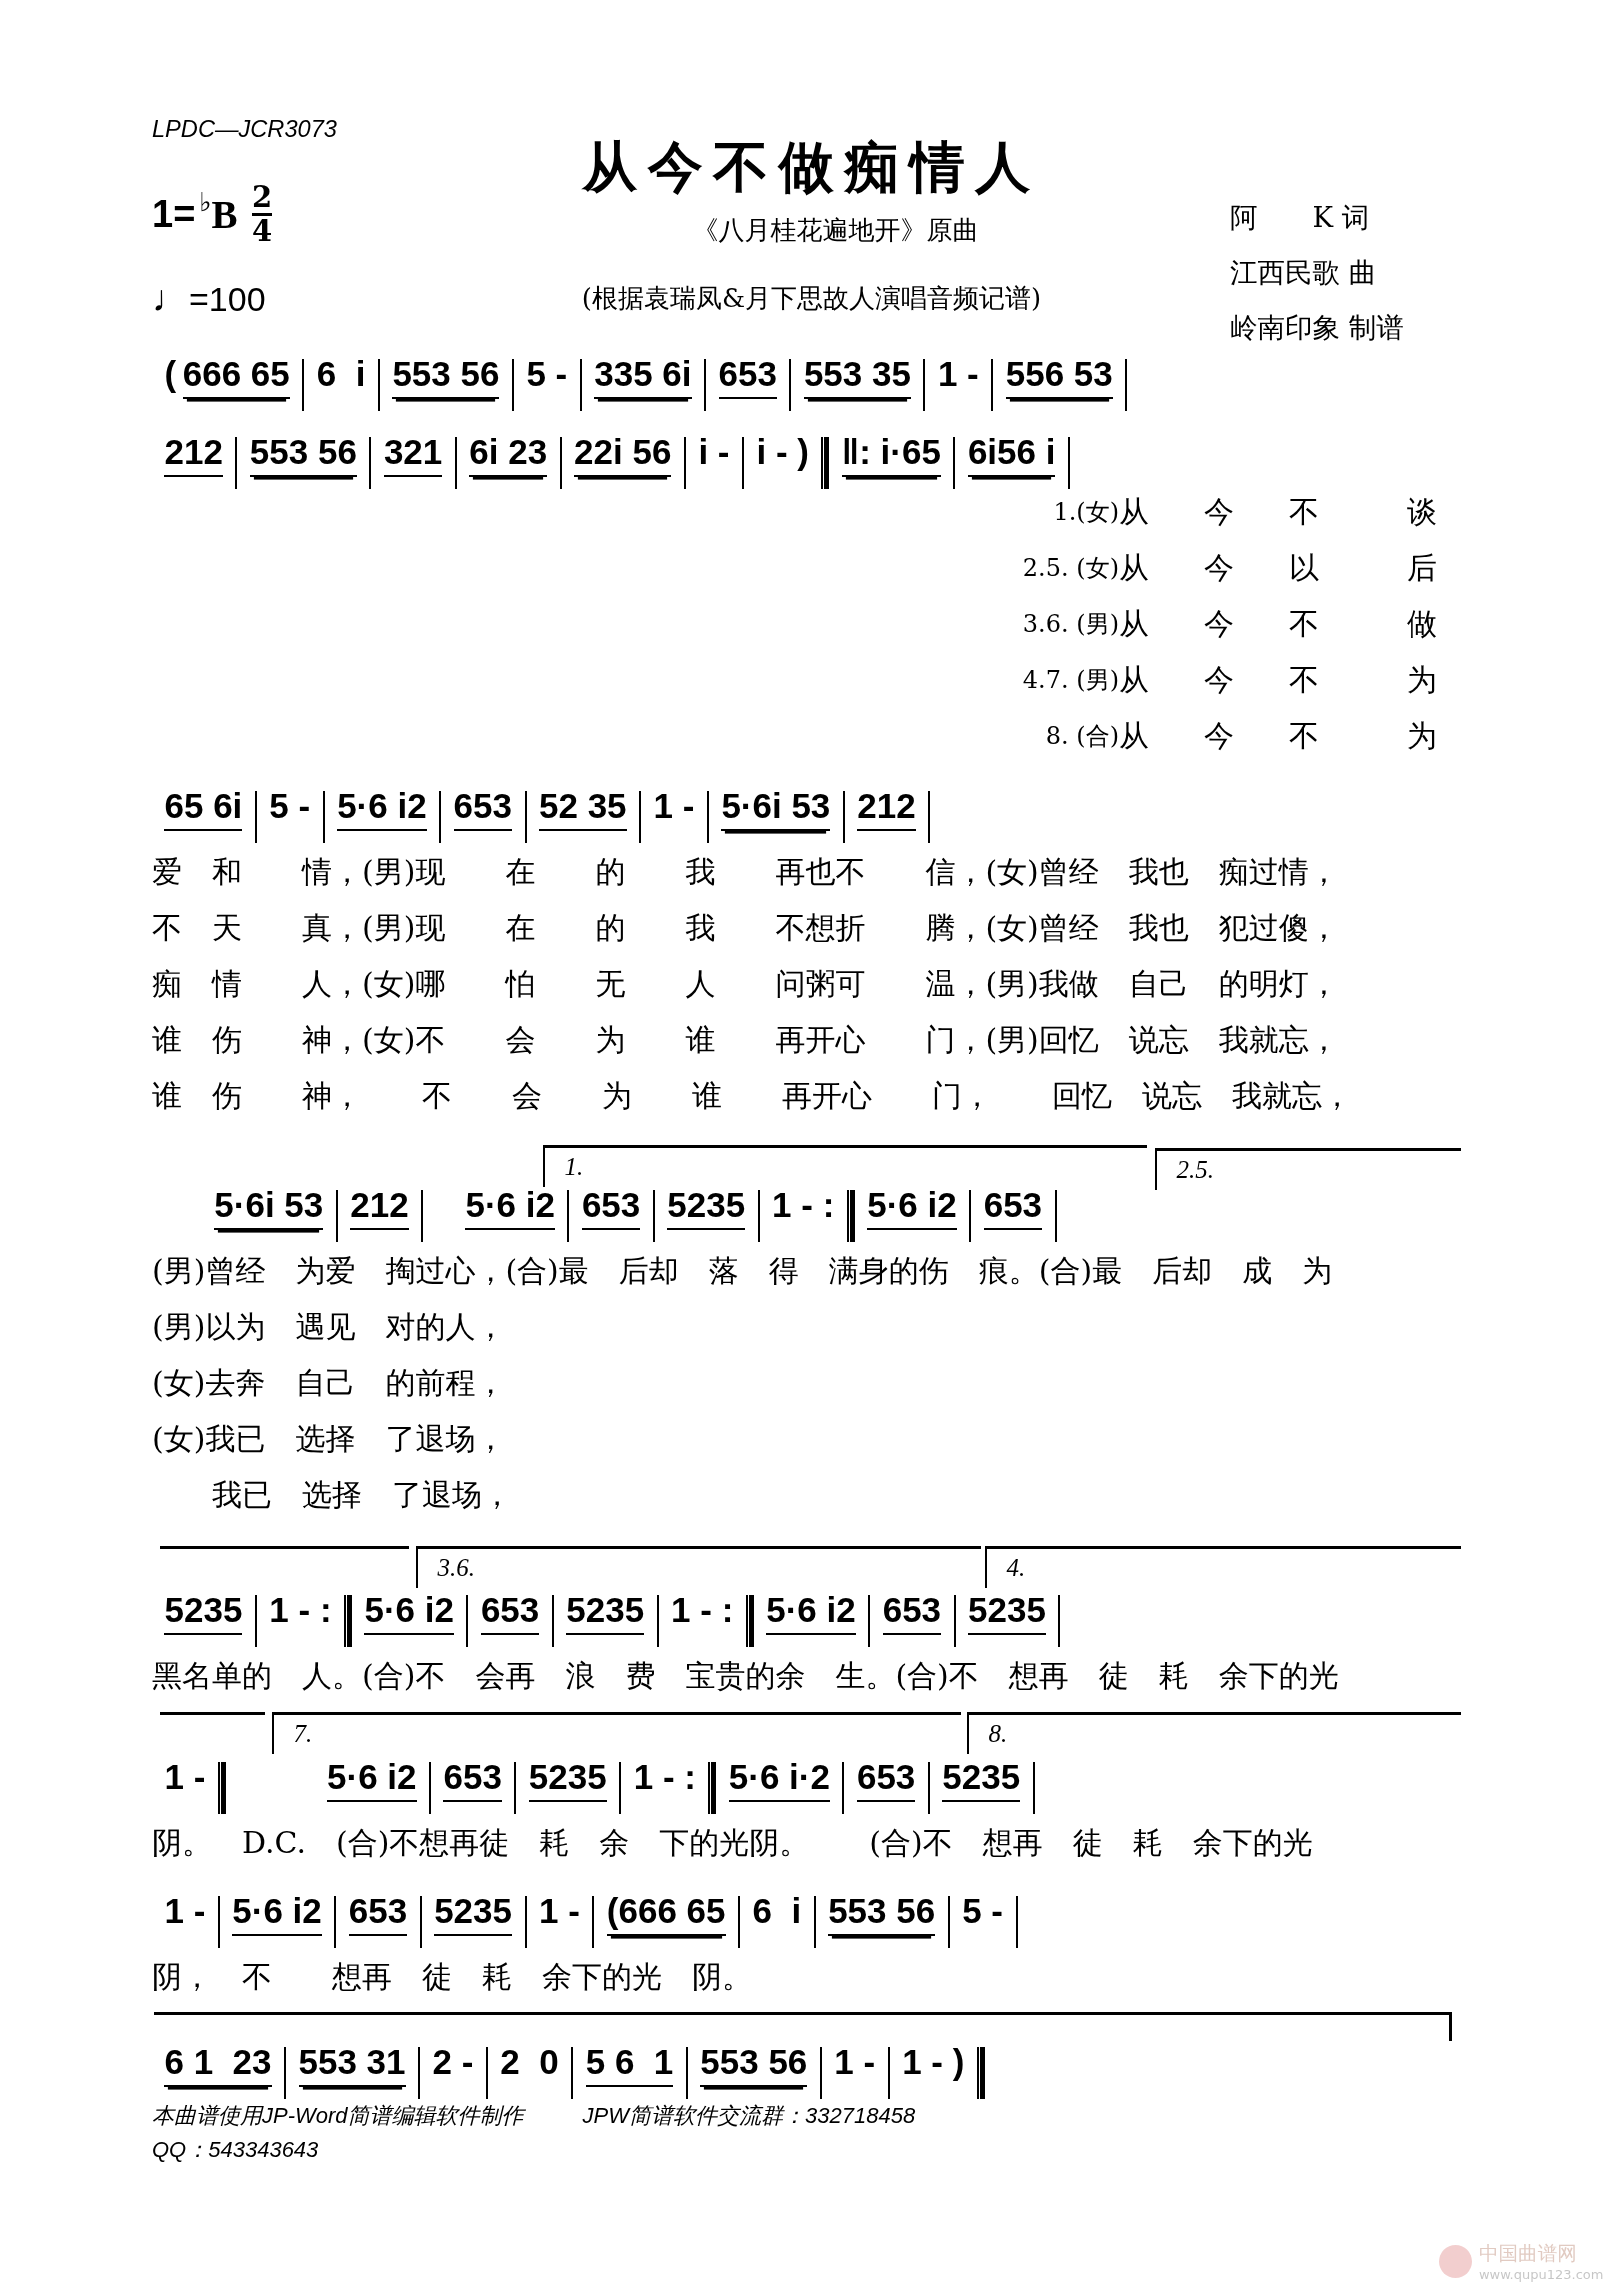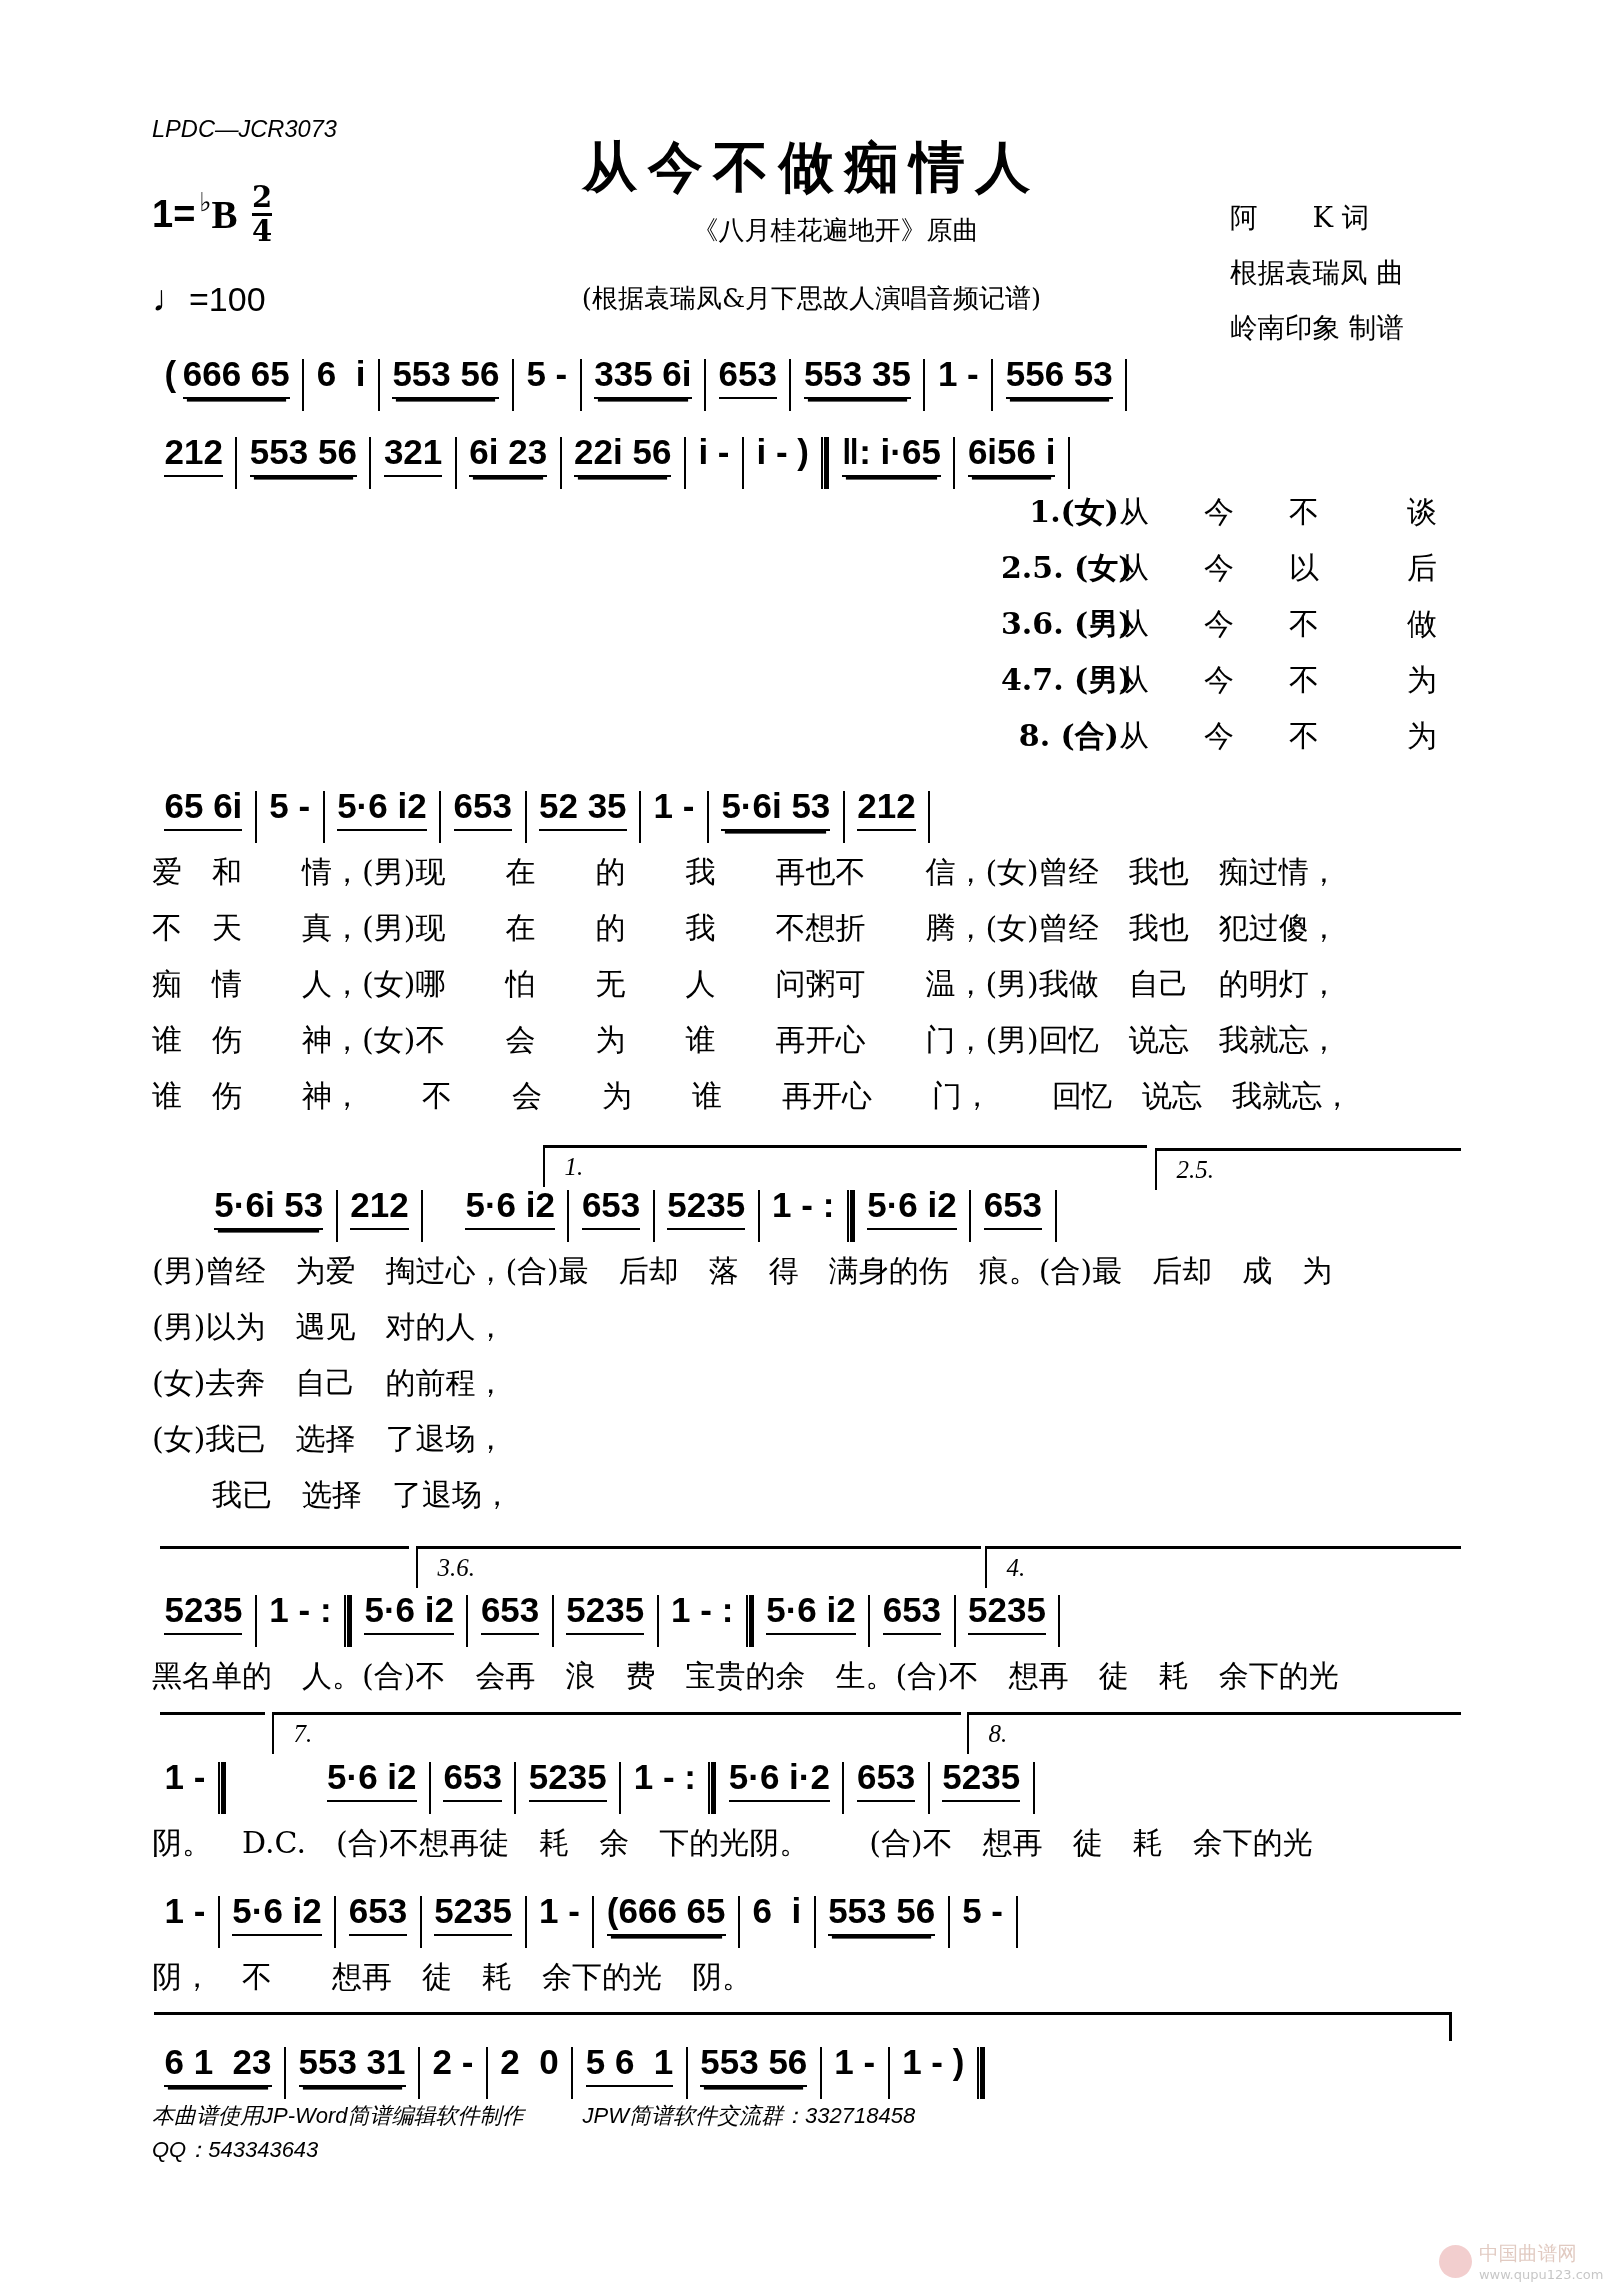--- a/index.html
+++ b/index.html
@@ -28,21 +28,21 @@
            font-family: "Liberation Sans Narrow", "Liberation Sans", sans-serif; white-space: pre; }
   .measure { display: flex; align-items: flex-end; padding: 0 9.2px; position: relative; }
   .barline { width: 2px; height: 52px; background: #000; align-self: flex-end; margin-bottom: -11.8px; }
   .barline.double { width: 7.9px; background: none; border-left: 2px solid #000; border-right: 5.2px solid #000; box-sizing: border-box; }
   .tok { display: inline-block; margin: 0 3.3px; border-bottom: 2.6px solid #000; padding-bottom: 2.6px; }
   .tok.plain { border-bottom: 2.6px solid transparent; }
   .tok.dbl { box-shadow: 0 6.5px 0 -3.9px #000; }
   .lyric-row { display: flex; font-family: "DejaVu Serif", serif; font-size: 30px; height: 56px; align-items: center; white-space: pre; }
   .volta { position: absolute; border-top: 3.3px solid #000; border-left: 2.6px solid #000; height: 39px; }
   .volta span { position: absolute; left: 19.6px; top: 5.2px; font-family: "Liberation Serif", serif; font-style: italic; font-size: 25px; }
-  .verse-label { font-family: "DejaVu Serif", serif; font-size: 30px; font-weight: bold; }
+  .verse-label { font-family: "DejaVu Serif", serif; font-size: 24px; }
   .footer { left: 152px; top: 2099px; font-size: 22px; font-style: italic; line-height: 34px; }
   .footer .row { display: flex; gap: 59px; white-space: pre; }
   .watermark { right: 19.6px; bottom: 13px; display: flex; align-items: center; gap: 6.5px; opacity: 0.55; }
   .watermark .logo { width: 33px; height: 33px; border-radius: 50%; background: #e8a7a7; }
   .watermark .wt { display: flex; flex-direction: column; font-size: 19.6px; color: #c9a090; font-family: "DejaVu Serif", serif; }
   .watermark .url { font-size: 13px; color: #999; font-family: "DejaVu Sans", sans-serif; }
   .cont-line { position: absolute; height: 2.6px; background: #000; }
 </style>
 </head>
 <body>
@@ -60,21 +60,21 @@
   </span>
 </div>
 <div class="abs tempo">
   <span class="note">♩</span>
   <span>=100</span>
 </div>
 <div class="abs subtitle sub1">《八月桂花遍地开》原曲</div>
 <div class="abs subtitle sub2">(根据袁瑞凤&amp;月下思故人演唱音频记谱)</div>
 <div class="abs credits">
   <div>阿　　K 词</div>
-  <div>根据袁瑞凤 曲</div>
+  <div>江西民歌 曲</div>
   <div>岭南印象 制谱</div>
 </div>
 
 <div class="system" style="top:334px;">
   <div class="staff">
     <span class="measure"><span class="tok plain">(</span><span class="tok dbl">666 65</span></span>
     <span class="barline"></span>
     <span class="measure"><span class="tok plain">6  i</span></span>
     <span class="barline"></span>
     <span class="measure"><span class="tok dbl">553 56</span></span>

